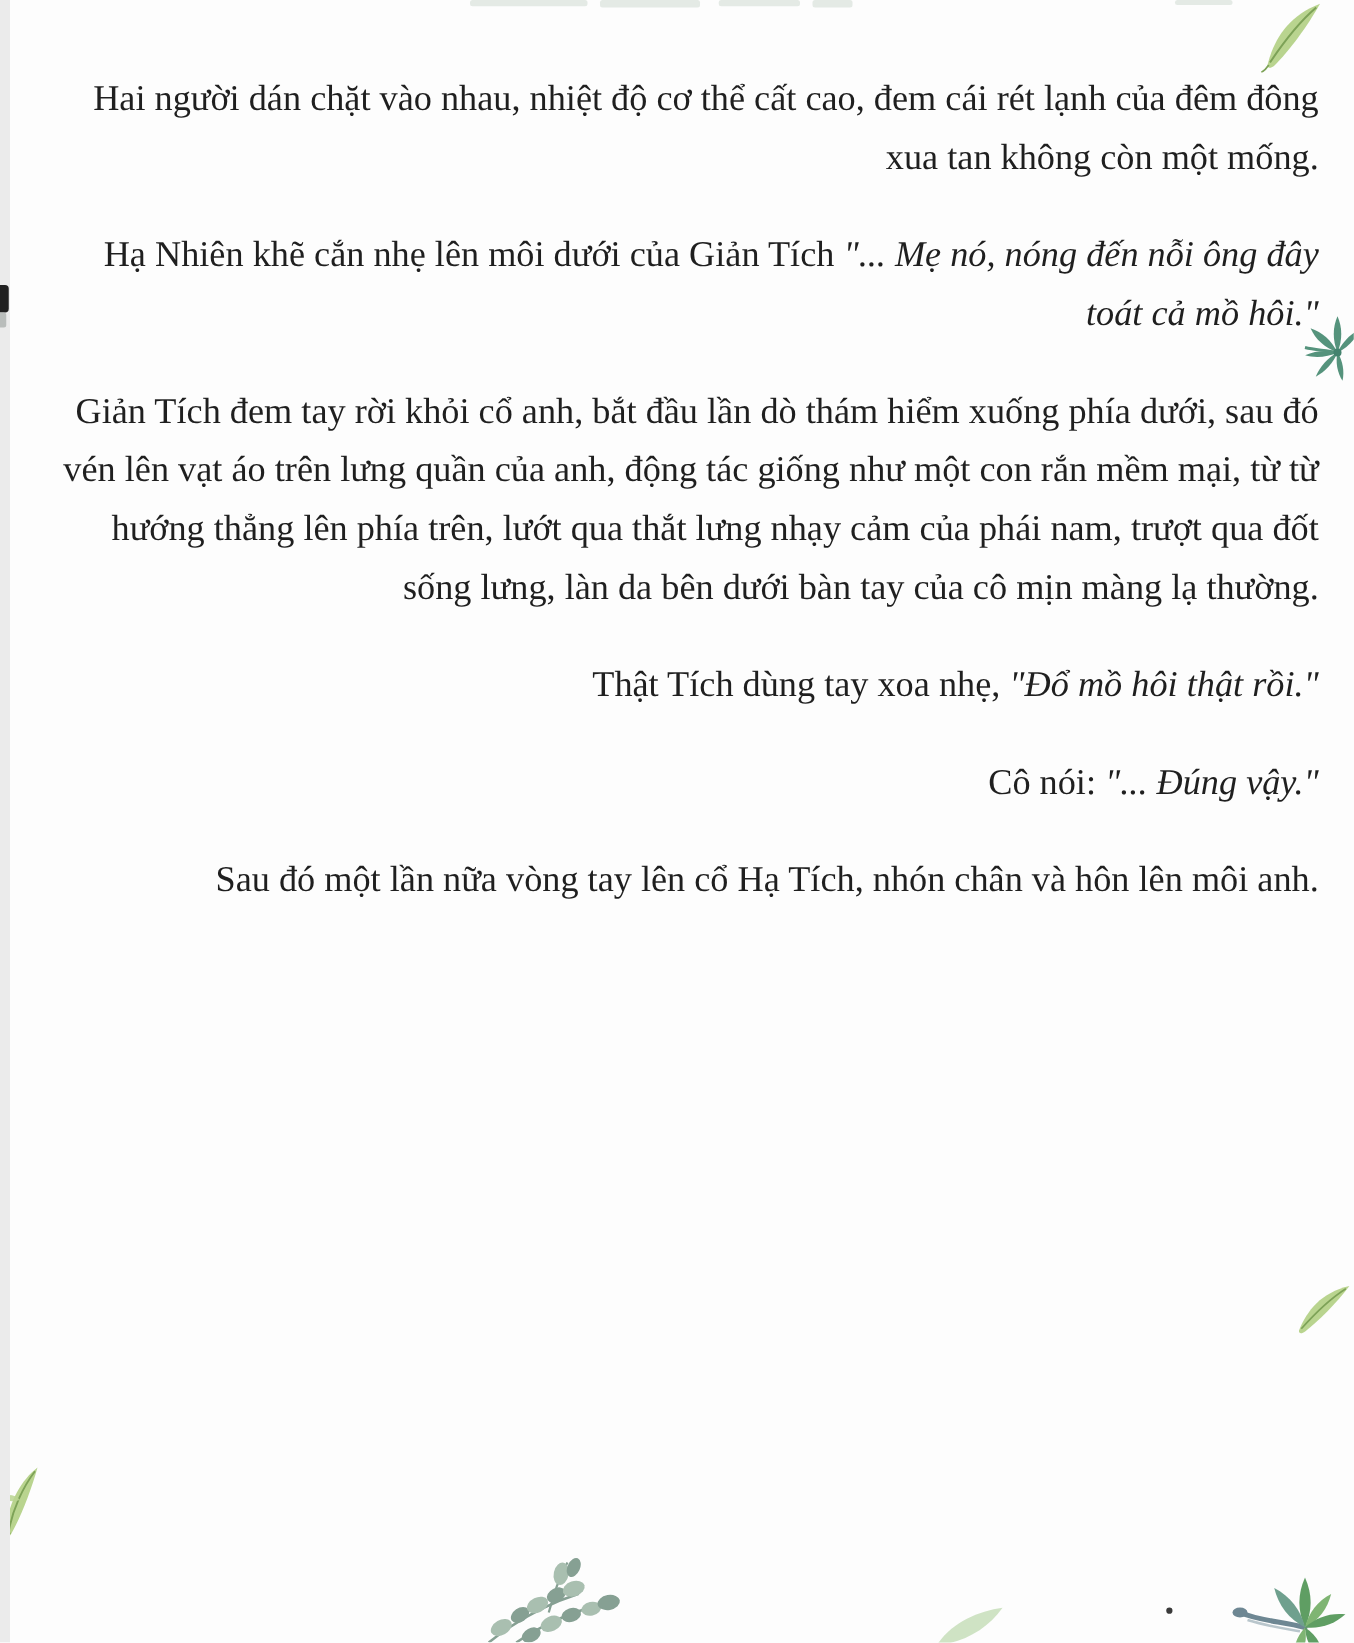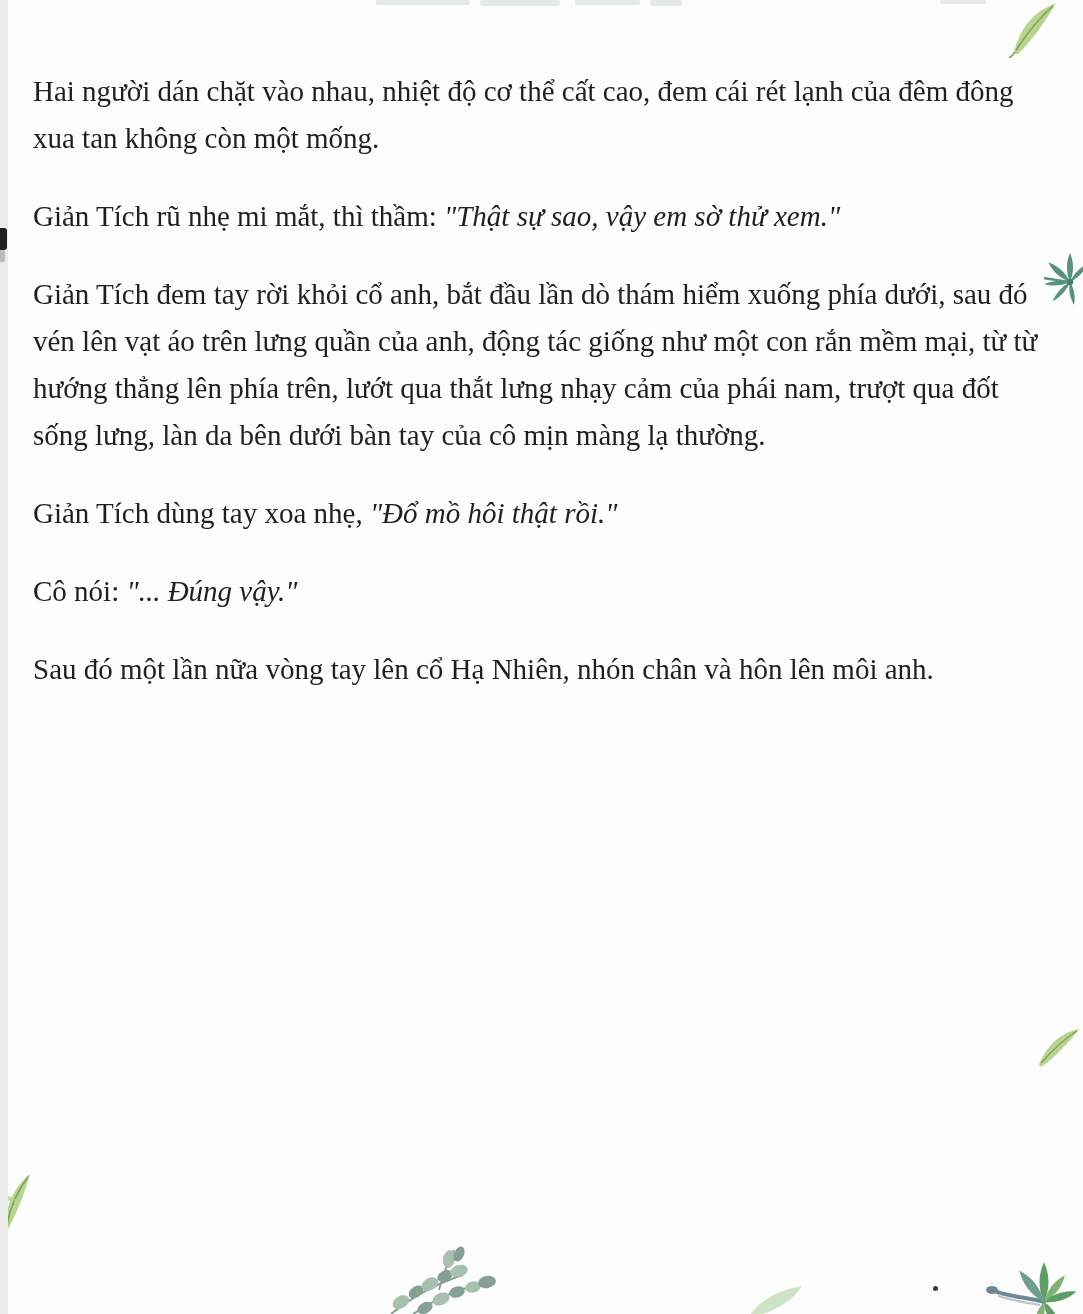--- a/index.html
+++ b/index.html
@@ -26,21 +26,21 @@
   .frag.f5{left:940px;width:46px;height:4px;}
   .deco{position:absolute;z-index:1;}
   .deco.top-right{left:1006px;top:0px;}
   .deco.star{left:1040px;top:252px;}
   .deco.right-leaf{left:1035px;top:1020px;transform:rotate(8deg);}
   .deco.bottom-left{left:-4px;top:1170px;}
   .deco.euca{left:383px;top:1246px;}
   .deco.pale{left:746px;top:1288px;transform:rotate(-8deg);}
   .deco.palm{left:982px;top:1256px;}
   .dot{position:absolute;left:933px;top:1286px;width:5px;height:5px;border-radius:50%;background:#3a3a3a;z-index:1;}
-  .content{position:absolute;left:33px;top:68px;width:1022px;z-index:2;}
+  .content{position:absolute;left:33px;top:56px;width:1022px;z-index:2;text-align:right;}
   .para{margin:0 0 31px 0;font-size:29px;line-height:47px;color:var(--text);}
   .run.italic{font-style:italic;}
 </style>
 </head>
 <body>
 
 <div class="edge-strip"></div>
 <div class="edge-mark"></div>
 <div class="edge-mark-tail"></div>
 
@@ -116,18 +116,18 @@
     <path d="M62 46 C57 35 57 23 62 12 C67 23 67 35 62 46 Z" transform="rotate(72 62 46)" style="fill:var(--palm-green)"></path>
     <path d="M62 46 C57 36 57 26 62 16 C67 26 67 36 62 46 Z" transform="rotate(150 62 46)" style="fill:var(--palm-green)"></path>
     <path d="M62 46 C57 36 57 26 62 16 C67 26 67 36 62 46 Z" transform="rotate(196 62 46)" style="fill:var(--palm-green-light)"></path>
   </g>
 </svg>
 
 <div class="dot"></div>
 
 <main class="content">
     <p class="para"><span class="run">Hai người dán chặt vào nhau, nhiệt độ cơ thể cất cao, đem cái rét lạnh của đêm đông xua tan không còn một mống.</span></p>
-    <p class="para"><span class="run">Giản Tích rũ nhẹ mi mắt, thì thầm: </span><span class="run italic">"Thật sự sao, vậy em sờ thử xem."</span></p>
+    <p class="para"><span class="run">Hạ Nhiên khẽ cắn nhẹ lên môi dưới của Giản Tích </span><span class="run italic">"... Mẹ nó, nóng đến nỗi ông đây toát cả mồ hôi."</span></p>
     <p class="para"><span class="run">Giản Tích đem tay rời khỏi cổ anh, bắt đầu lần dò thám hiểm xuống phía dưới, sau đó vén lên vạt áo trên lưng quần của anh, động tác giống như một con rắn mềm mại, từ từ hướng thẳng lên phía trên, lướt qua thắt lưng nhạy cảm của phái nam, trượt qua đốt sống lưng, làn da bên dưới bàn tay của cô mịn màng lạ thường.</span></p>
-    <p class="para"><span class="run">Giản Tích dùng tay xoa nhẹ, </span><span class="run italic">"Đổ mồ hôi thật rồi."</span></p>
+    <p class="para"><span class="run">Thật Tích dùng tay xoa nhẹ, </span><span class="run italic">"Đổ mồ hôi thật rồi."</span></p>
     <p class="para"><span class="run">Cô nói: </span><span class="run italic">"... Đúng vậy."</span></p>
-    <p class="para"><span class="run">Sau đó một lần nữa vòng tay lên cổ Hạ Nhiên, nhón chân và hôn lên môi anh.</span></p>
+    <p class="para"><span class="run">Sau đó một lần nữa vòng tay lên cổ Hạ Tích, nhón chân và hôn lên môi anh.</span></p>
   </main>
 
 </body></html>

